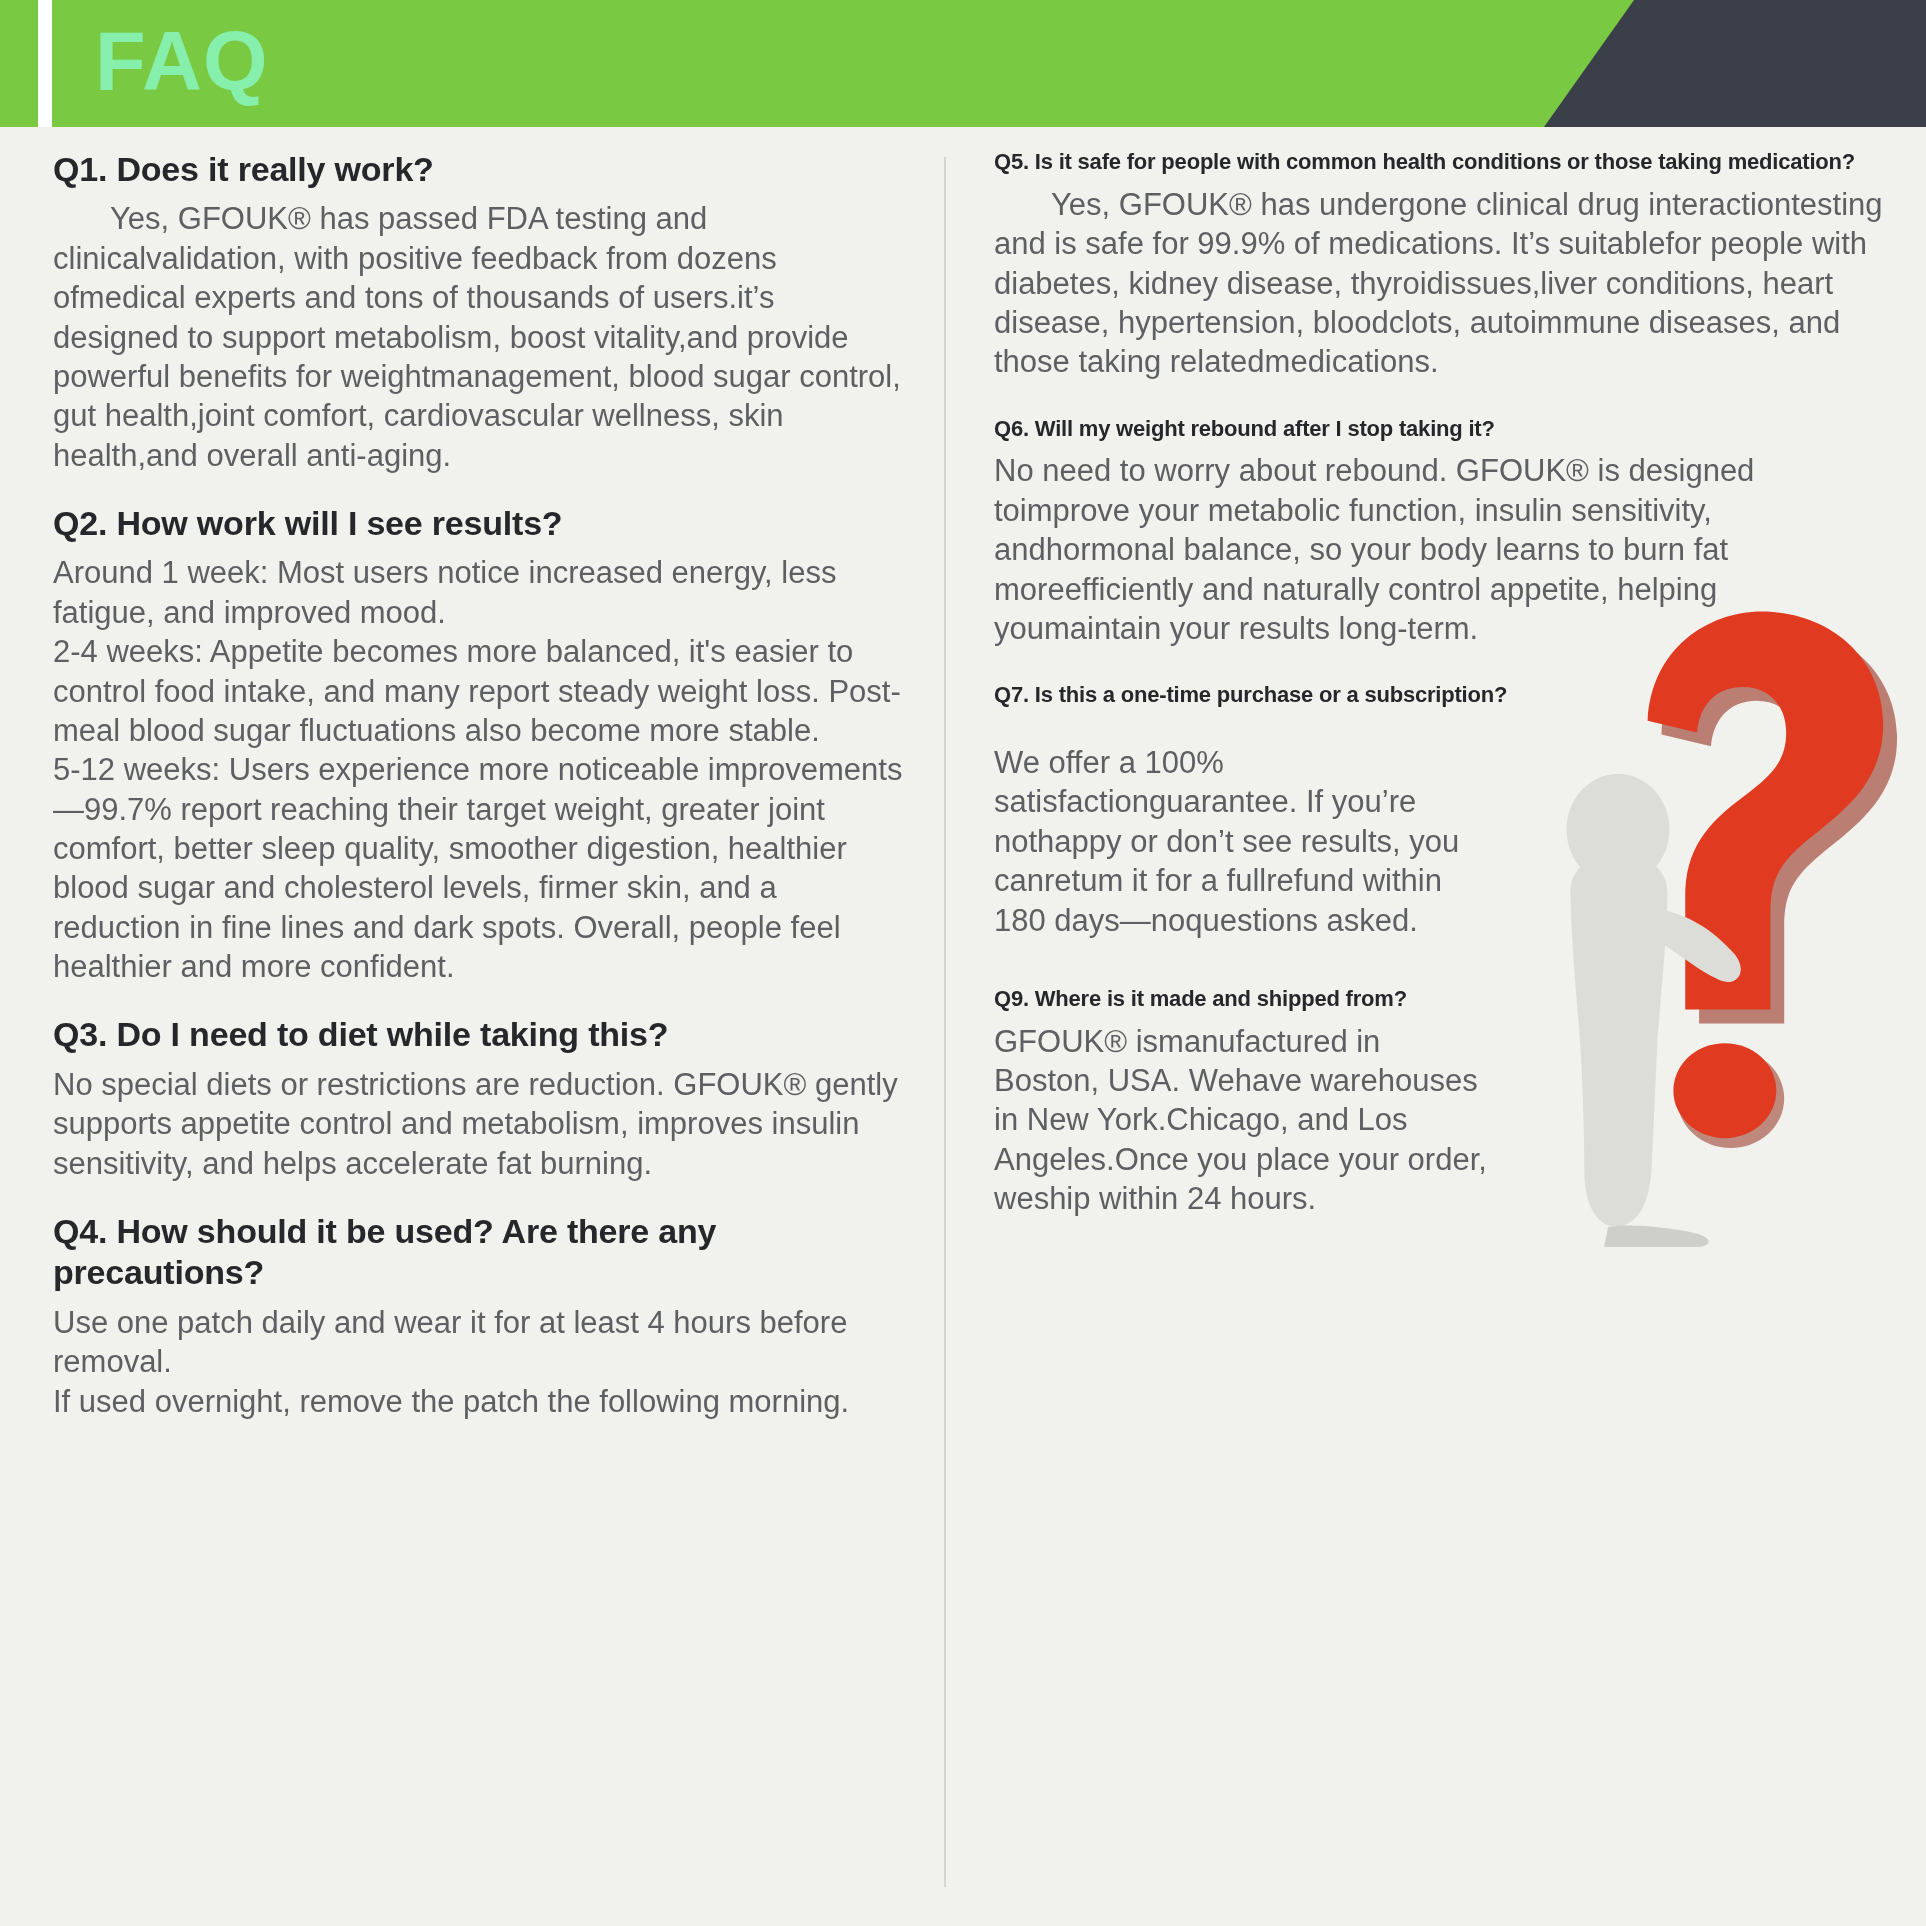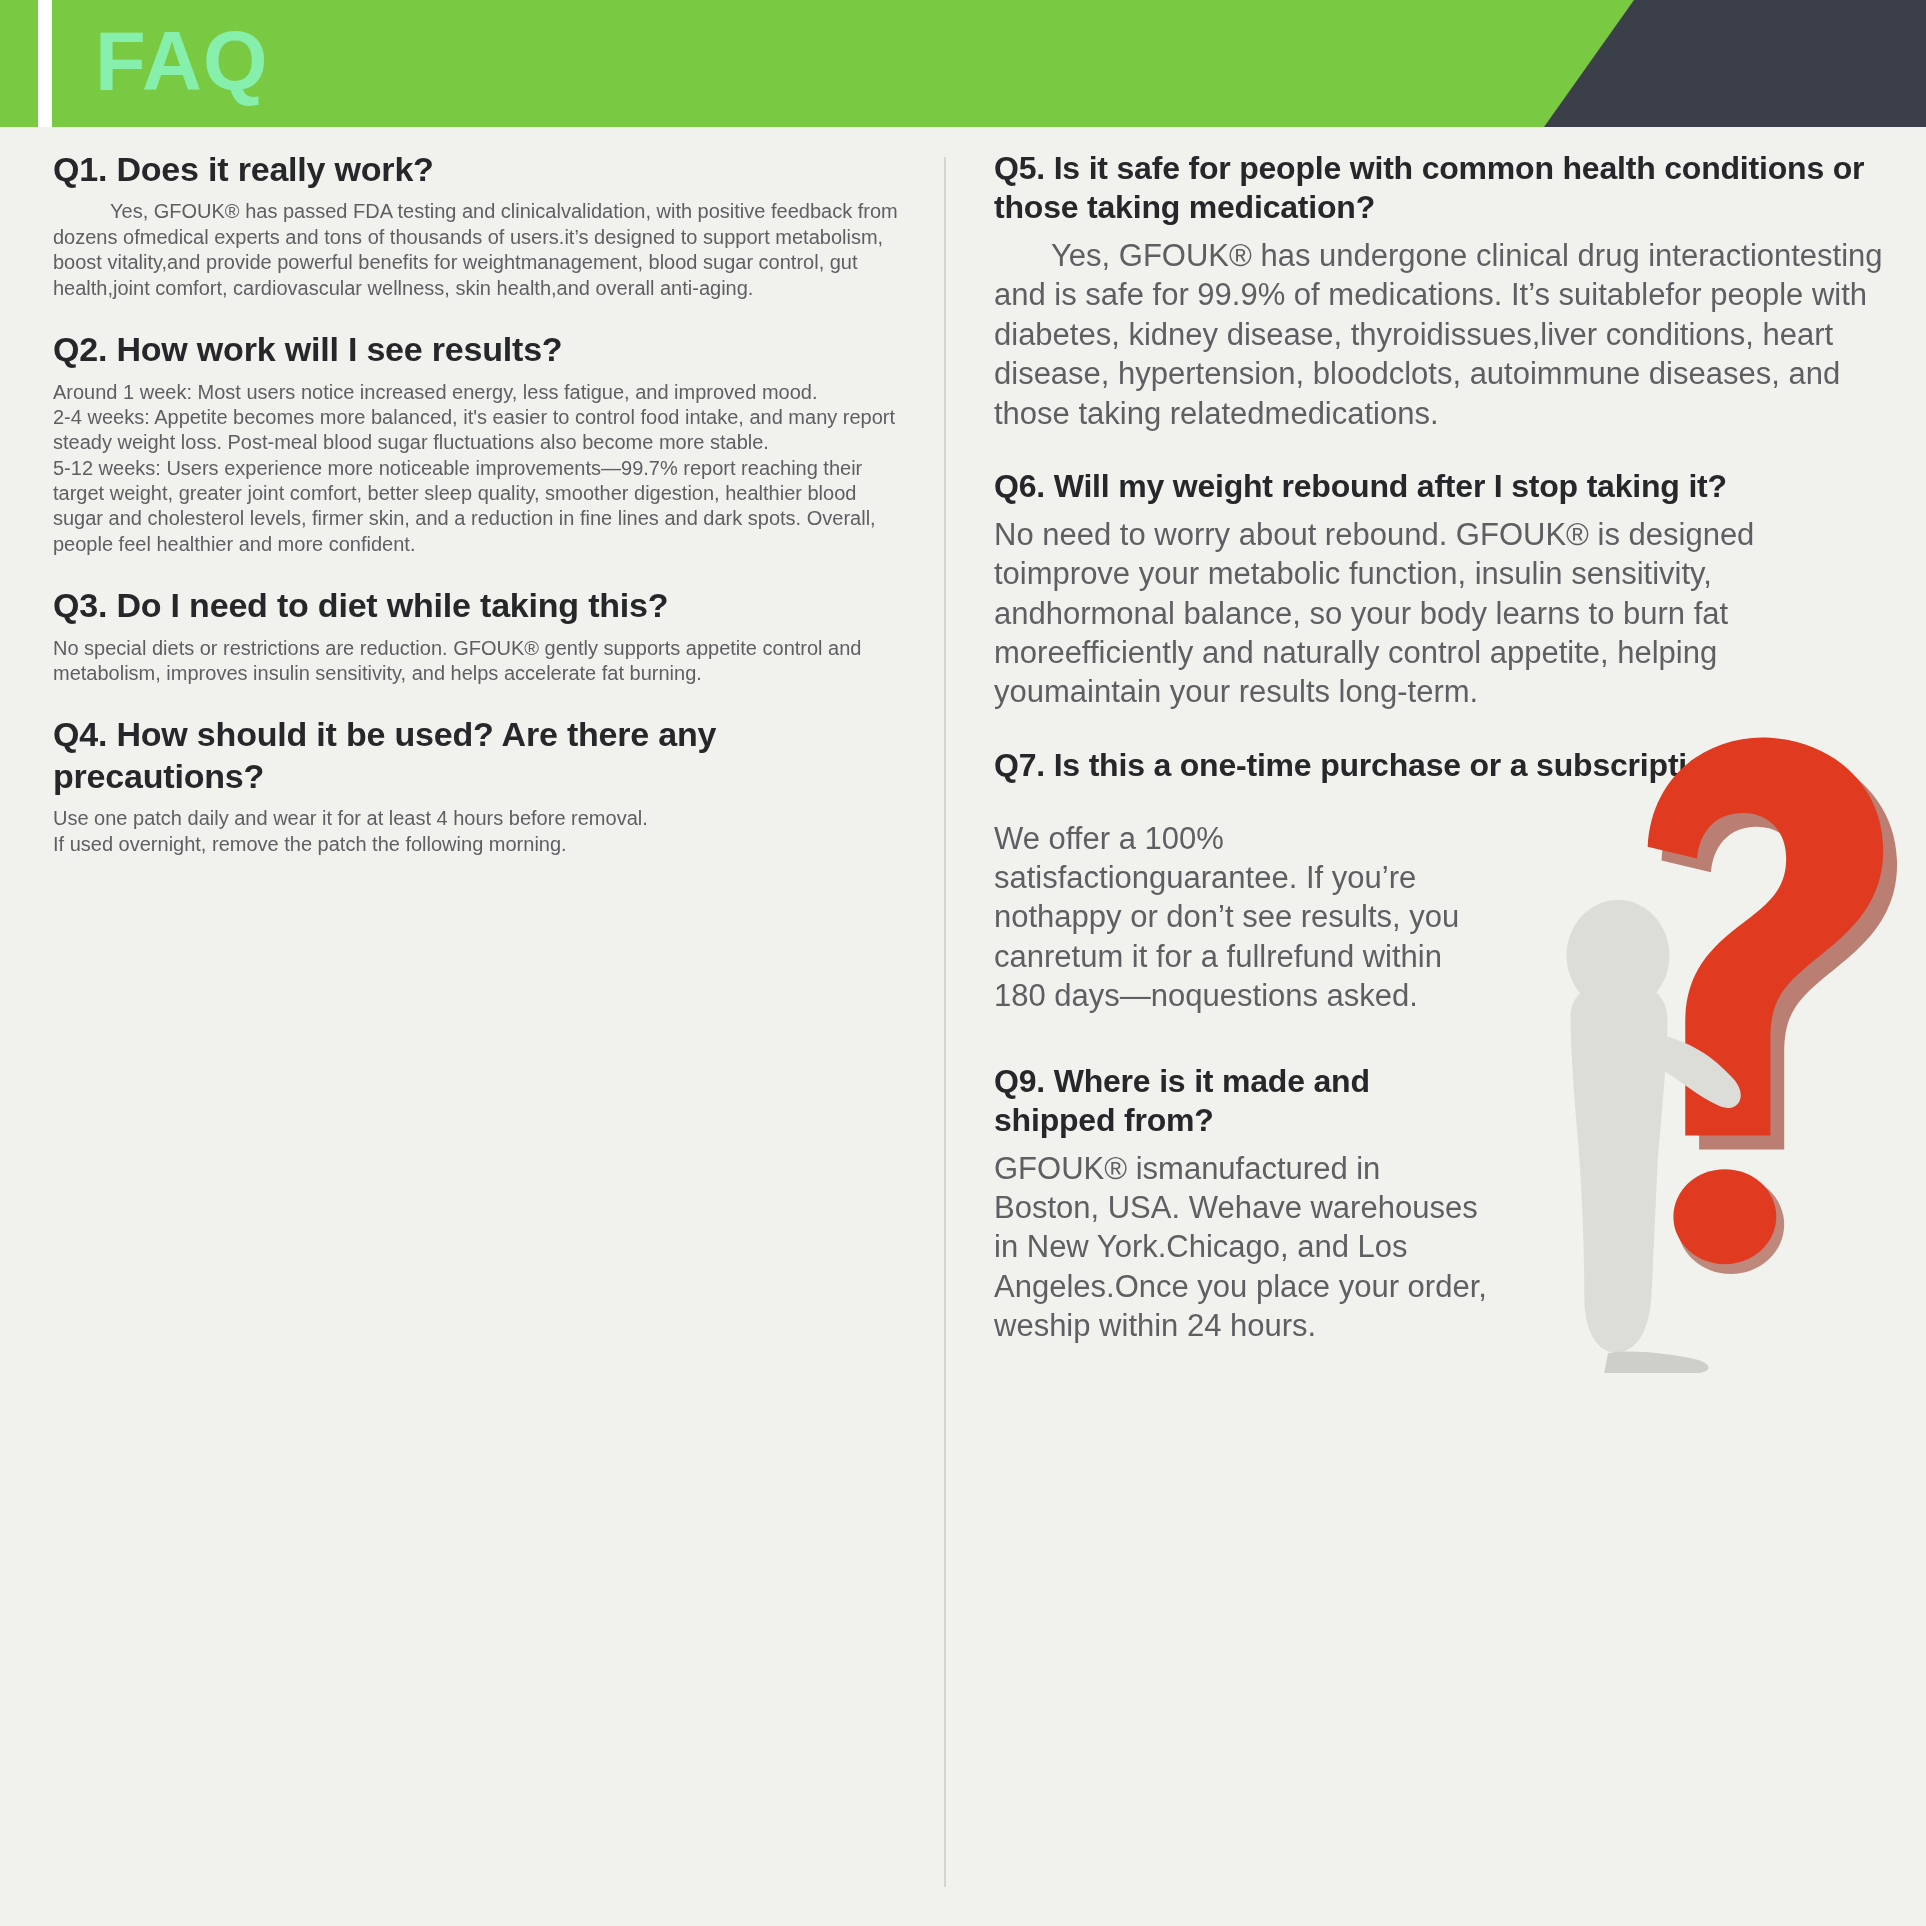--- a/index.html
+++ b/index.html
@@ -90,31 +90,31 @@
   }
   .q {
     font-size: 34px;
     font-weight: bold;
     color: #26272b;
     line-height: 1.22;
     margin-bottom: 9px;
     letter-spacing: -0.2px;
   }
   .a {
-    font-size: 20px;
+    font-size: 31px;
     color: #5d5f63;
     line-height: 1.27;
     white-space: pre-line;
   }
   .a.indent {
     text-indent: 57px;
   }
   
   .col-right .qa { margin-bottom: 34px; }
-  .col-right .q { font-size: 32px; }
+  .col-right .q { font-size: 22px; }
   .col-right .a { font-size: 31px; }
   .qa-q8 .a, .qa-q9 .a { width: 495px; }
   .qa-q9 { margin-top: 46px; }
   .qa-q9 .q { width: 465px; }
 
   
   .illus {
     position: absolute;
     right: -30px;
     bottom: 6px;

